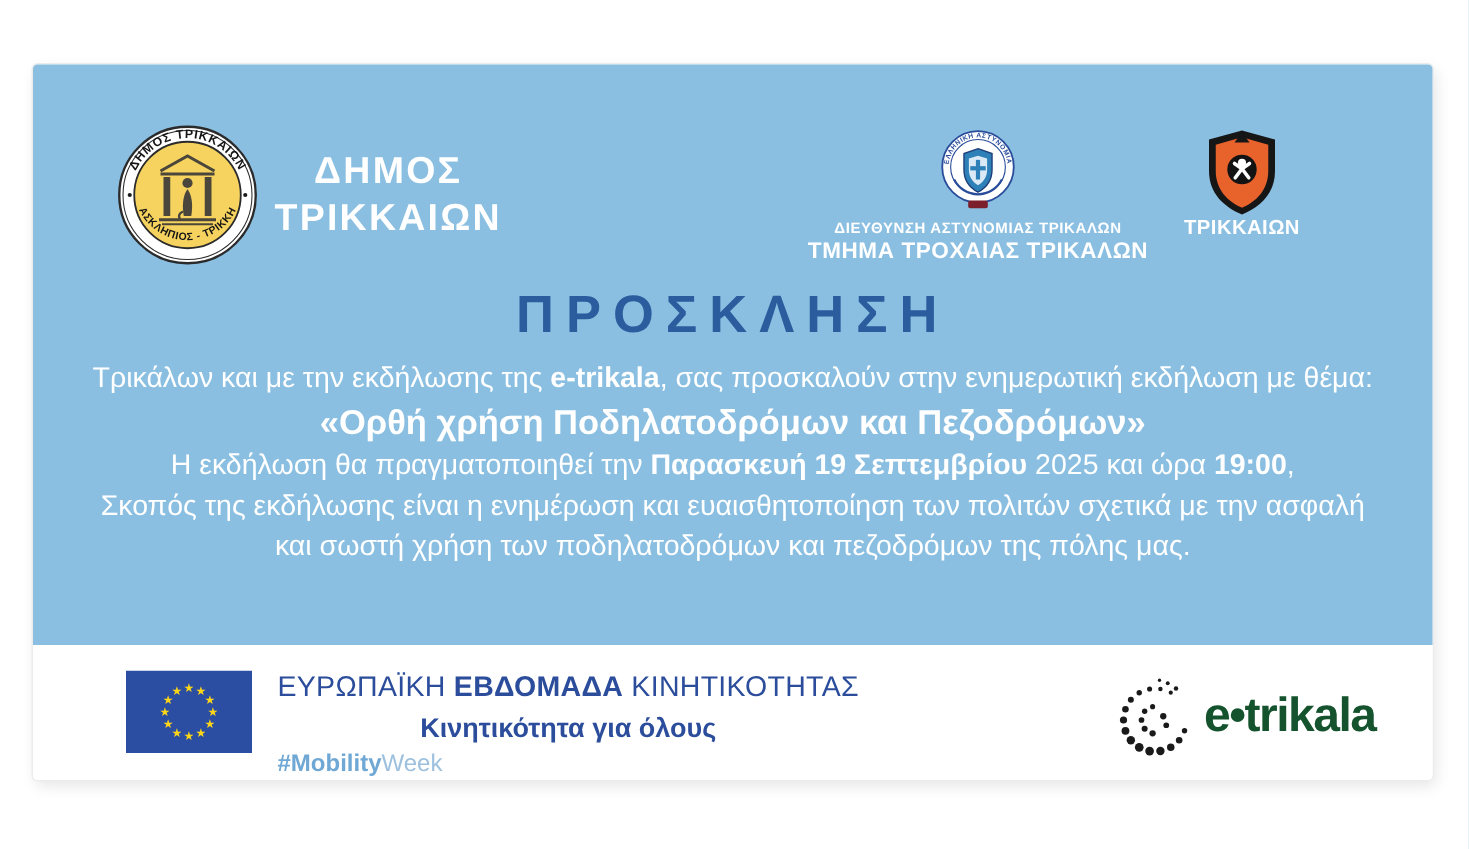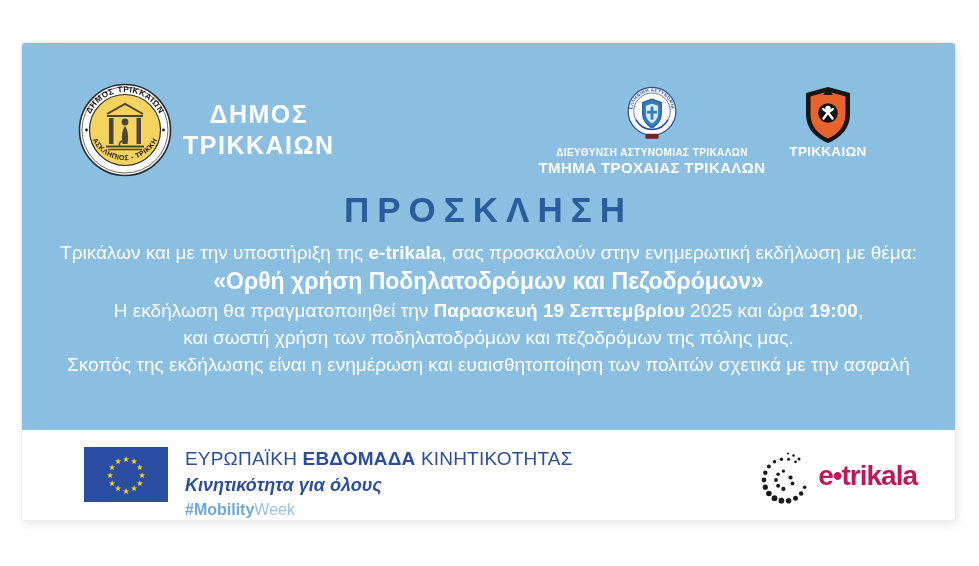--- a/index.html
+++ b/index.html
@@ -38,27 +38,27 @@
           color:#ffffff; font-size:19px; line-height:27px; }
   .body .line { white-space:nowrap; }
   .body b { font-weight:bold; }
   .body .highlight { font-size:23px; line-height:31px; font-weight:bold; }
 
   
   .emw { position:absolute; left:62px; top:17px; display:flex; gap:17px; align-items:flex-start; }
   .emw-text { padding-top:1px; }
   .emw-l1 { font-size:19px; color:#2B4D9B; letter-spacing:.2px; }
   .emw-l1 b { font-weight:bold; }
-  .emw-l2 { font-size:18px; color:#2B4D9B; font-weight:bold; font-style:italic; margin-top:5px; }
+  .emw-l2 { font-size:18px; color:#2B4D9B; font-weight:bold; margin-top:5px;text-align:center; }
   .emw-l3 { font-size:16px; margin-top:5px; }
   .emw-l3 .mob { color:#6FA8D4; font-weight:bold; }
   .emw-l3 .week { color:#9CC0DE; }
 
   .etrikala { position:absolute; right:38px; top:20px; display:flex; align-items:center; gap:5px; }
-  .etrikala-text { font-size:28px; font-weight:bold; color:#be185d; letter-spacing:-1px; padding-bottom:4px; }
+  .etrikala-text { font-size:32px; font-weight:bold; color:#14532d; letter-spacing:-1px; padding-bottom:4px; }
 </style>
 </head>
 <body>
 
 <div class="stage">
   <div class="card">
 
     <div class="card-blue">
 
       <div class="seal">
@@ -131,25 +131,25 @@
             <line x1="25" y1="26.5" x2="20.5" y2="32.5"></line>
             <line x1="25" y1="26.5" x2="29.5" y2="32.5"></line>
           </g>
         </svg>
         <div class="mp-cap2">ΤΡΙΚΚΑΙΩΝ</div>
       </div>
 
       <div class="title">ΠΡΟΣΚΛΗΣΗ</div>
 
       <div class="body">
-        <div class="line"><span>Τρικάλων και με την υποστήριξη της </span><b>e-trikala</b><span>, σας προσκαλούν στην ενημερωτική εκδήλωση με θέμα:</span></div>
+        <div class="line"><span>Τρικάλων και με την εκδήλωσης της </span><b>e-trikala</b><span>, σας προσκαλούν στην ενημερωτική εκδήλωση με θέμα:</span></div>
         <div class="line highlight">«Ορθή χρήση Ποδηλατοδρόμων και Πεζοδρόμων»</div>
         <div class="line"><span>Η εκδήλωση θα πραγματοποιηθεί την </span><b>Παρασκευή 19 Σεπτεμβρίου</b><span> 2025 και ώρα </span><b>19:00</b><span>,</span></div>
+        <div class="line">Σκοπός της εκδήλωσης είναι η ενημέρωση και ευαισθητοποίηση των πολιτών σχετικά με την ασφαλή</div>
         <div class="line">και σωστή χρήση των ποδηλατοδρόμων και πεζοδρόμων της πόλης μας.</div>
-        <div class="line">Σκοπός της εκδήλωσης είναι η ενημέρωση και ευαισθητοποίηση των πολιτών σχετικά με την ασφαλή</div>
       </div>
     </div>
 
     <div class="card-footer">
 
       <div class="emw">
         <svg width="84" height="55" viewBox="0 0 84 55">
           <rect x="0" y="0" width="84" height="55" fill="#2B4EA2"></rect>
           <g fill="#FFD617" font-size="8" text-anchor="middle">
             <text x="58" y="30.5">★</text>

